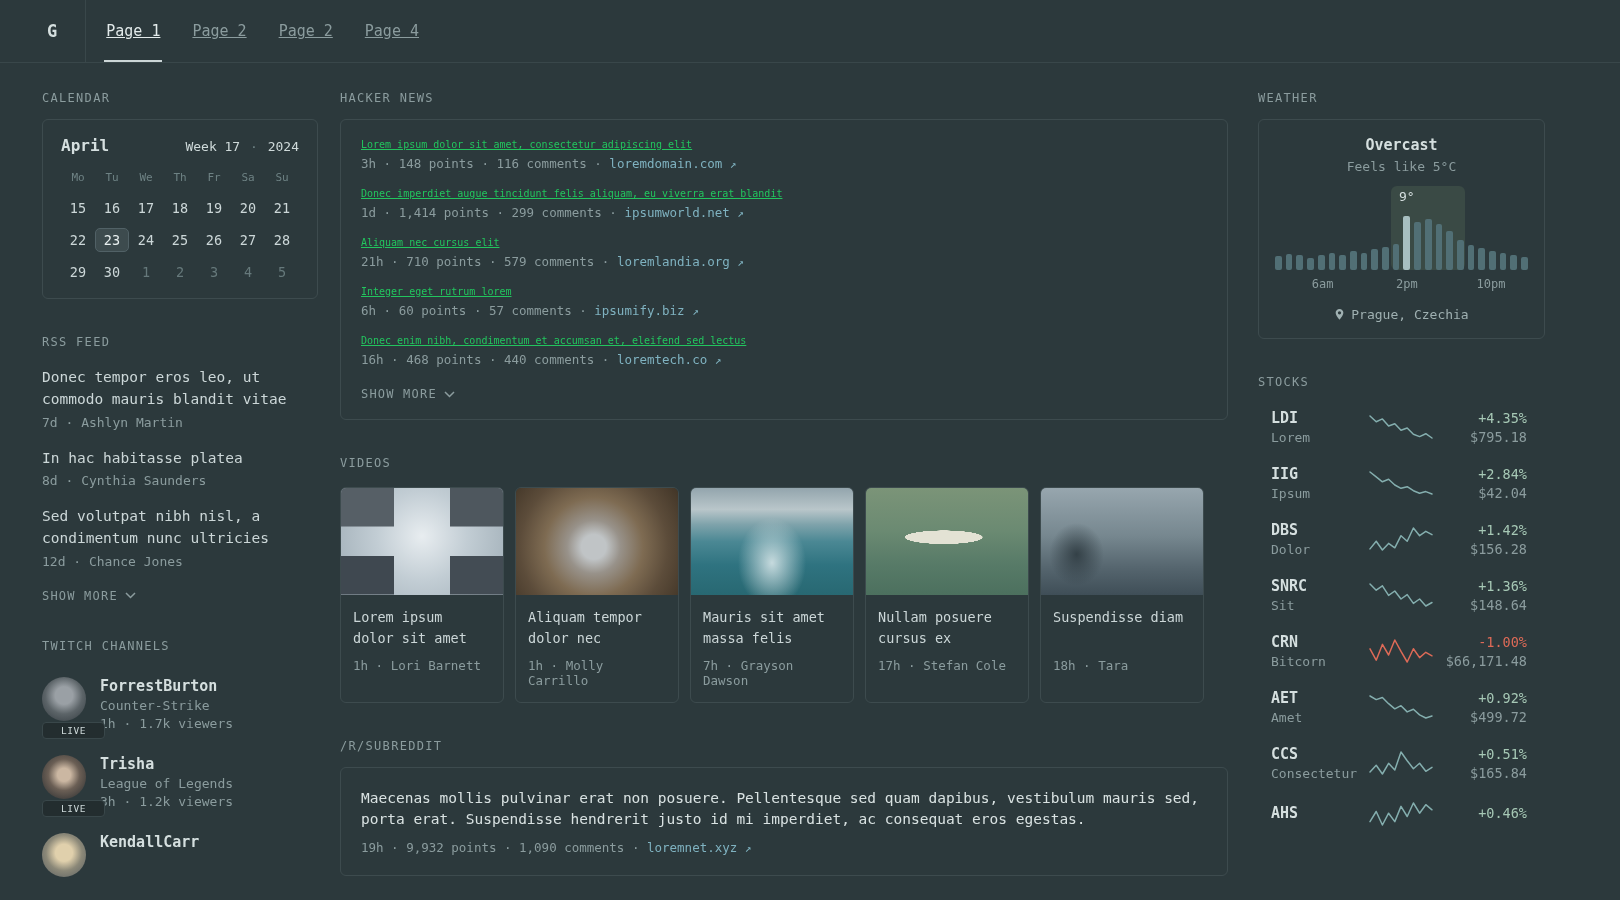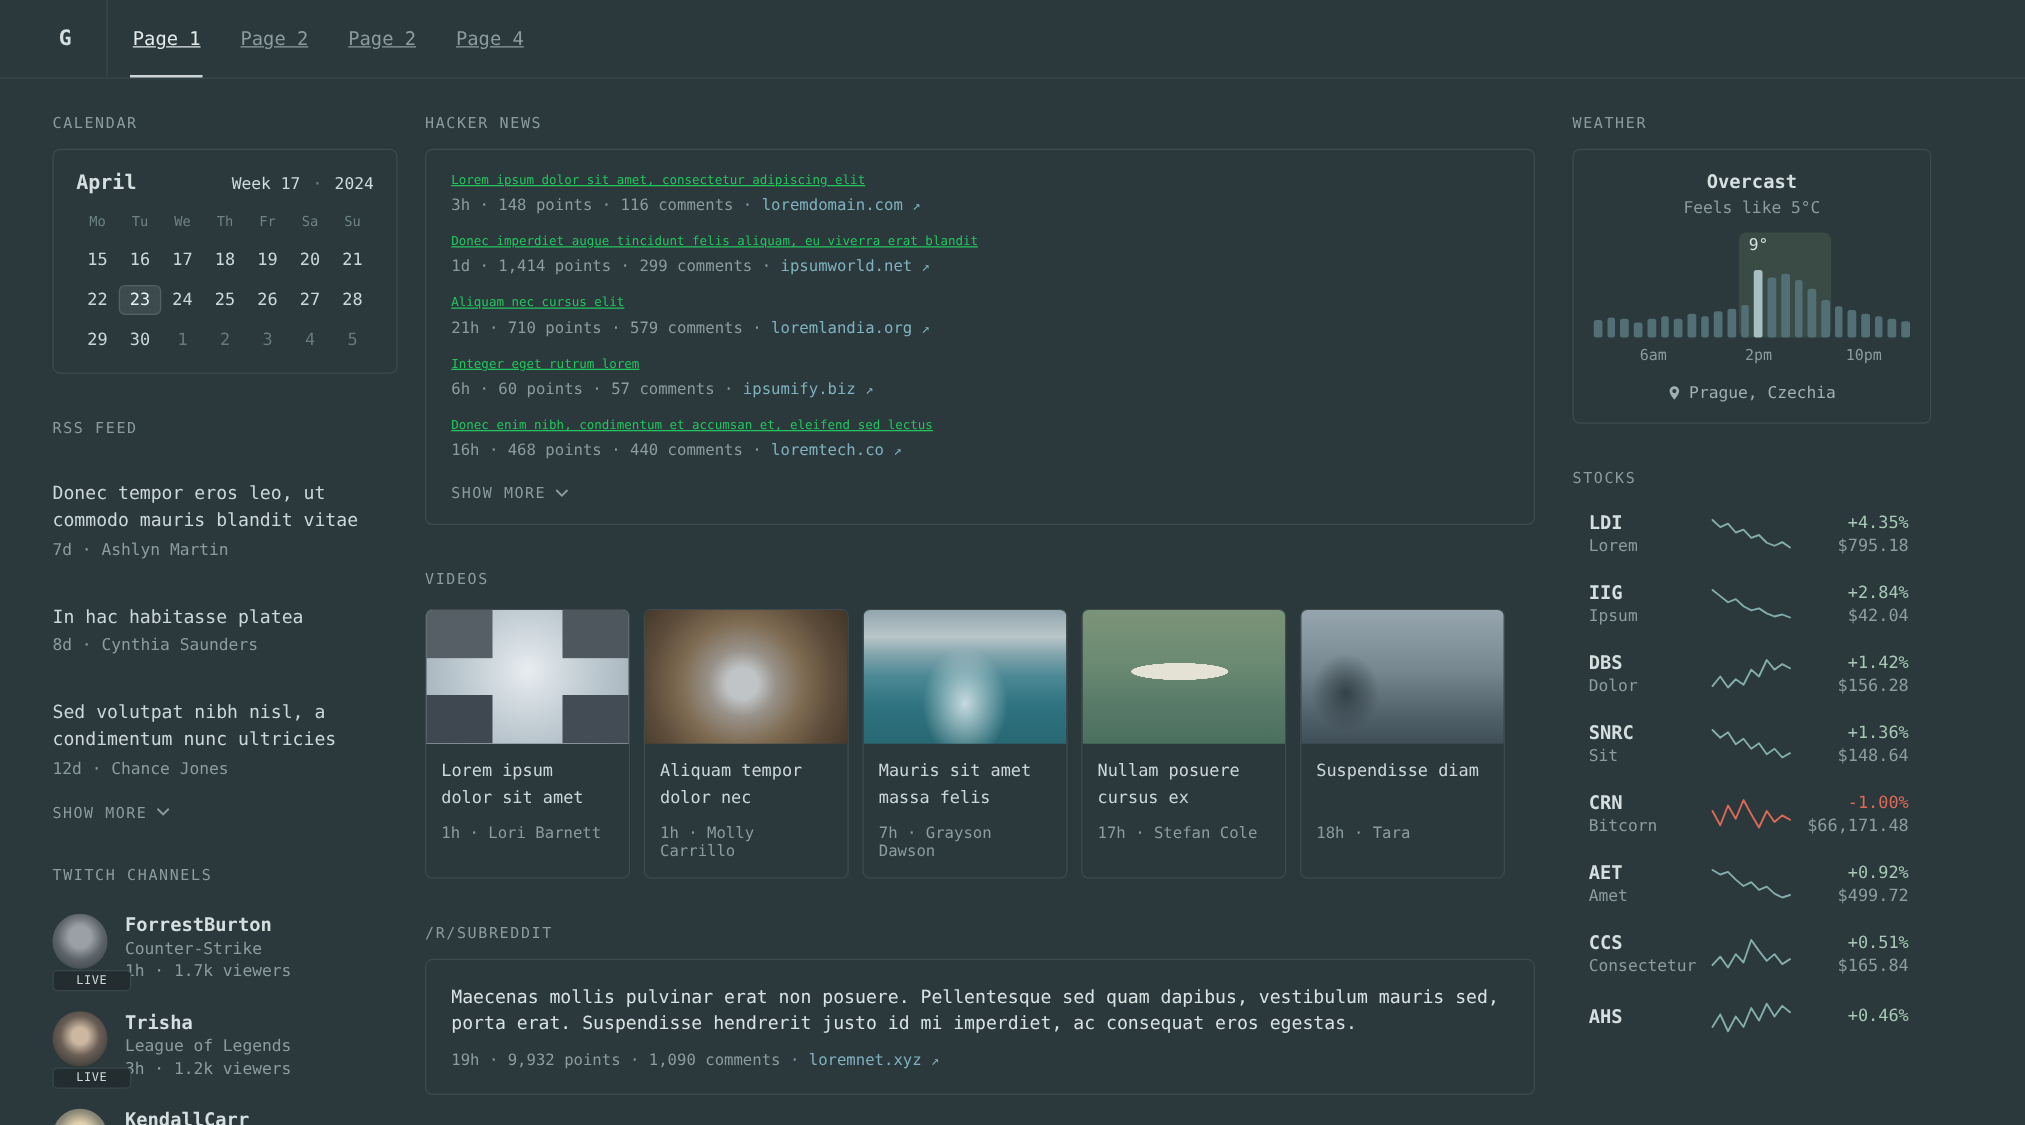--- a/index.html
+++ b/index.html
@@ -41,21 +41,21 @@
   .cal-month { font-size:16px; font-weight:600; }
   .cal-week { font-size:13px; color:#cfdada; }
   .dim-dot { color:#6e8284; padding:0 2px; }
   .cal-grid { display:grid; grid-template-columns:repeat(7,1fr); row-gap:8px; margin-top:16px; text-align:center; }
   .cal-wd { font-size:11px; color:#6e8284; margin-bottom:4px; }
   .cal-day { font-size:13.5px; color:#ccd7d8; height:24px; line-height:24px; }
   .cal-day.selected { background:#3d4b4e; border:1px solid #516166; border-radius:5px; line-height:22px; color:#e8efef; }
   .cal-day.other-month { color:#66797b; }
 
   
-  .rss-item { margin-top:36px; }
+  .rss-item { margin-top:18px; }
   .rss-title { font-size:14.5px; line-height:1.5; color:#ccd7d8; cursor:pointer; }
   .rss-item .meta { margin-top:4px; font-size:13px; }
 
   
   .tw-item { display:flex; gap:14px; margin-top:24px; cursor:pointer; }
   .tw-avatar-wrap { position:relative; width:44px; flex:none; }
   .avatar { width:44px; height:44px; border-radius:50%; }
   .av-1 { background:radial-gradient(circle at 50% 42%, #9aa0a5 0 26%, #5c6468 55%, #31393e 100%); }
   .av-2 { background:radial-gradient(circle at 50% 45%, #cbb7a2 0 20%, #6b5f55 48%, #23282c 100%); }
   .av-3 { background:radial-gradient(circle at 50% 45%, #e0d0ac 0 26%, #8b8878 55%, #565c60 100%); }

